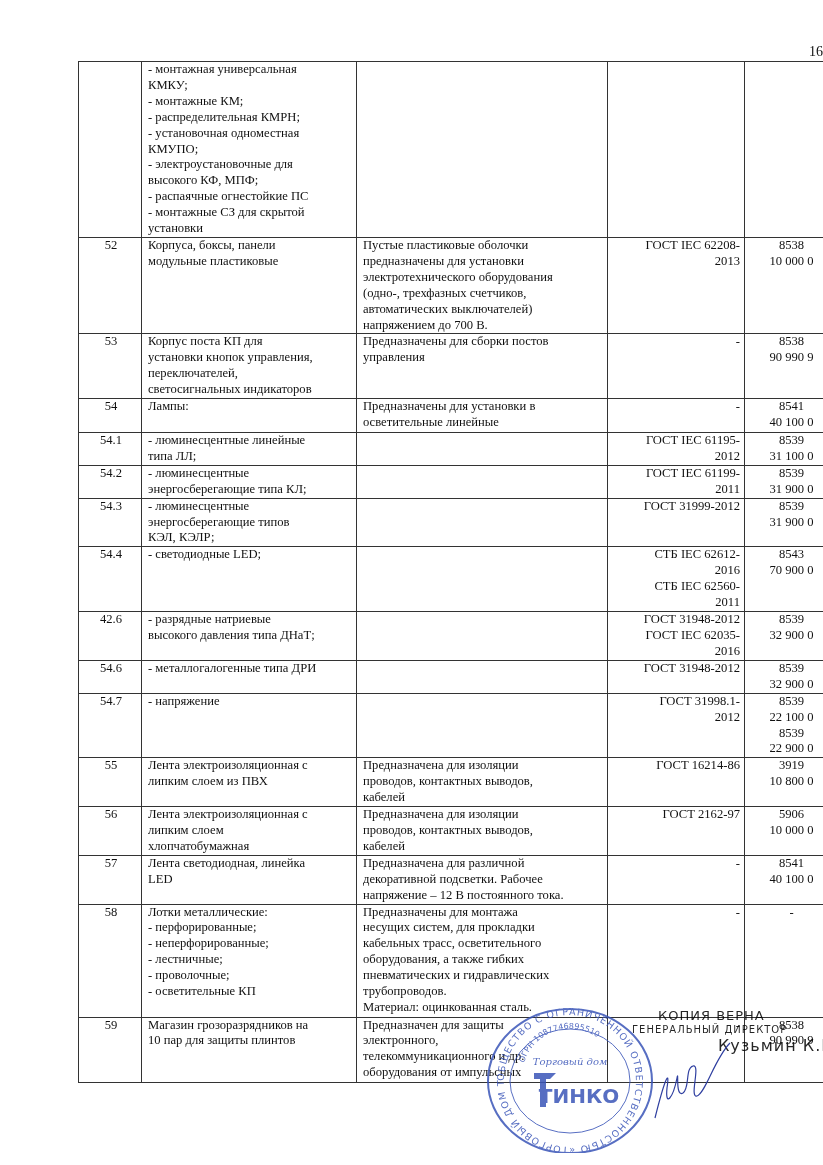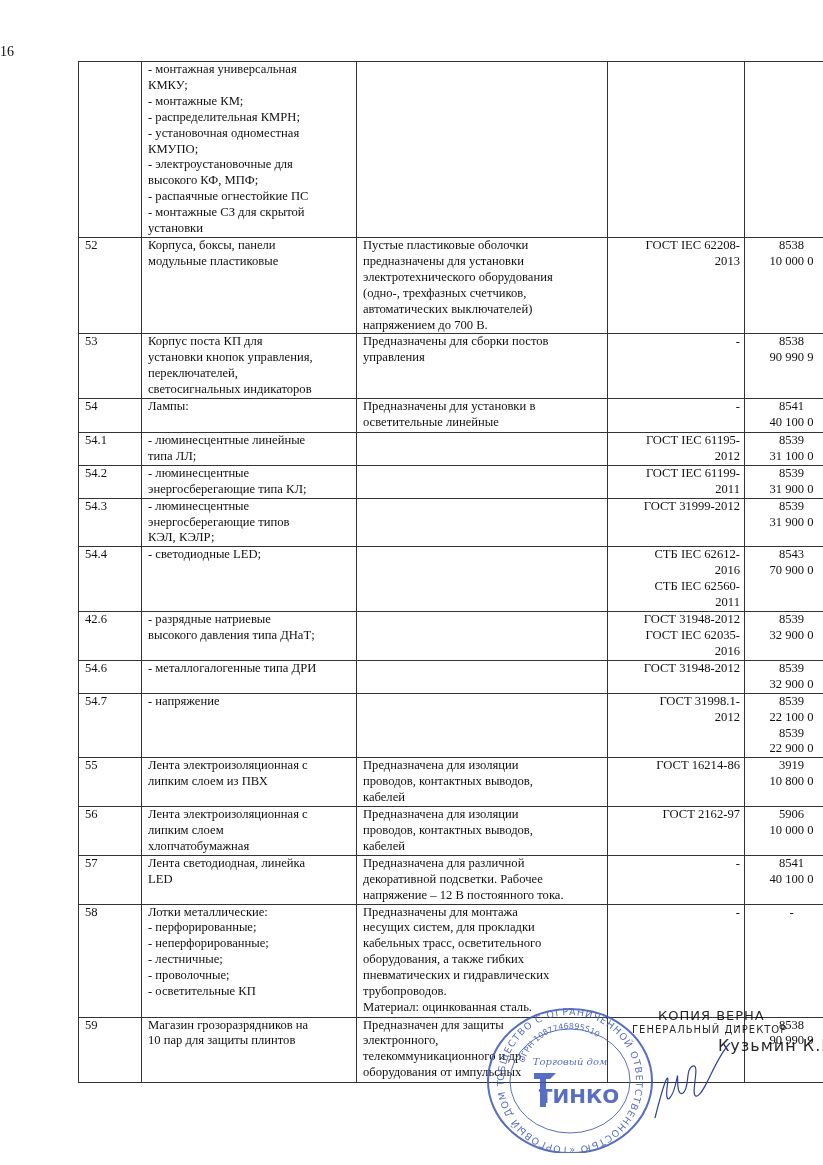--- a/index.html
+++ b/index.html
@@ -1,28 +1,28 @@
 <!DOCTYPE html>
 <html><head>
 <meta charset="utf-8">
 <style>
   html, body { margin: 0; padding: 0; }
   body {
     width: 823px; height: 1165px; background: #ffffff; position: relative; overflow: hidden;
     font-family: "Liberation Serif", "DejaVu Serif", serif; color: #111;
   }
-  .page-number { position: absolute; top: 44px; left: 0; width: 823px; text-align: left; font-size: 14px; }
+  .page-number { position: absolute; top: 44px; left: 0; width: 823px; text-align: right; font-size: 14px; }
   table.spec {
     position: absolute; left: 78px; top: 61px; width: 704px;
     border-collapse: collapse; table-layout: fixed; font-size: 12.6px; line-height: 15.9px;
   }
   table.spec td {
     border: 1.4px solid #333; vertical-align: top; padding: 0 4px 0 6px; word-wrap: break-word;
   }
-  td.c-num { width: 52px; padding-left: 4px; }
+  td.c-num { width: 52px; padding-left: 4px; text-align: center; }
   td.c-name { width: 204px; }
   td.c-desc { width: 240px; }
   td.c-std { width: 126px; text-align: right; padding-left: 2px; padding-right: 2px; }
   td.c-code { width: 81px; text-align: right; padding-right: 1px; padding-left: 2px; }
   .line { display: block; white-space: nowrap; }
   .code-block { display: block; text-align: center; }
   .stamp {
     position: absolute; left: 484px; top: 1003px; width: 172px; height: 150px;
     pointer-events: none; opacity: 0.85;
   }

